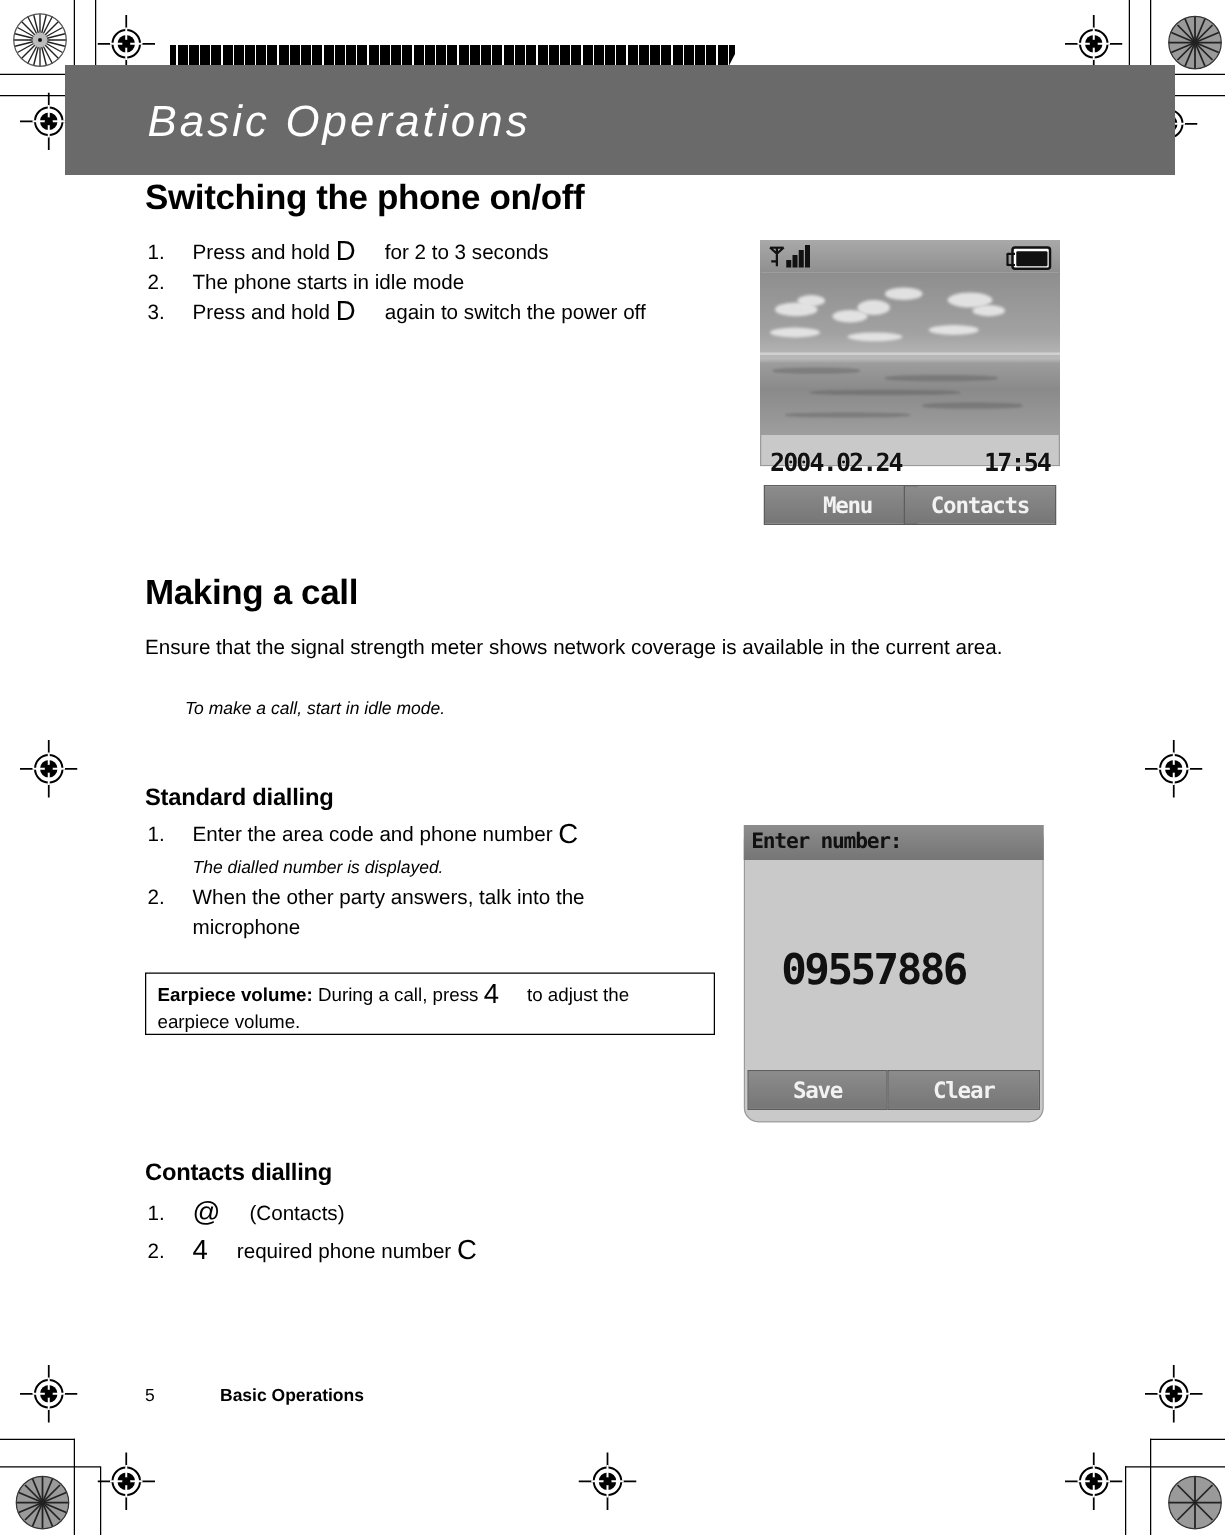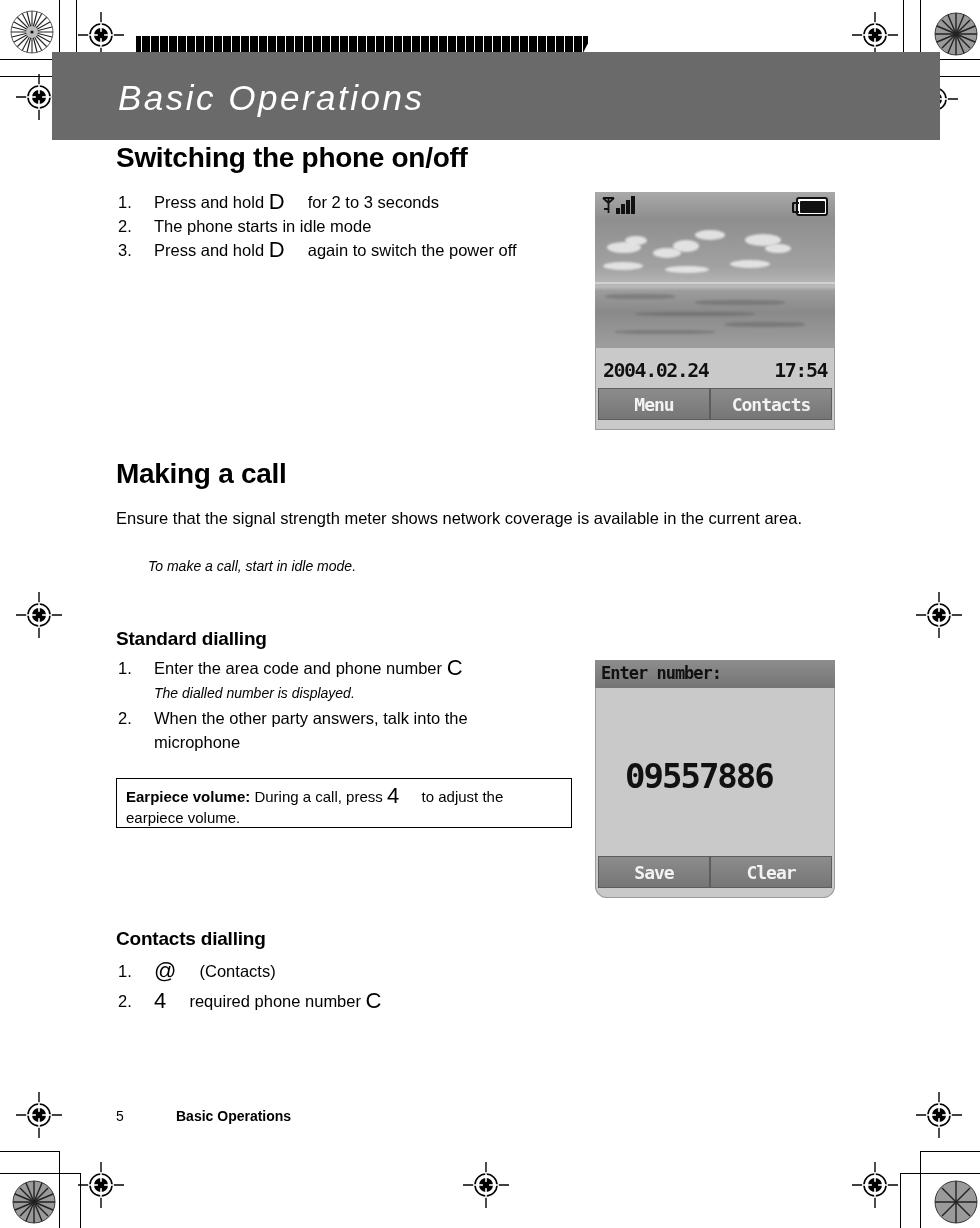--- a/index.html
+++ b/index.html
@@ -414,21 +414,21 @@
     </li>
     <li>
       <span class="num">3.</span>
       <span>Press and hold</span>
       <span class="keyglyph">D</span>
       <span class="keygap"></span>
       <span>again to switch the power off</span>
     </li>
   </ol>
 
-  <div class="phone" style="left:595px;top:192px;width:240px;height:238px;">
+  <div class="phone" style="left:608px;top:192px;width:240px;height:181px;">
     <div class="statusbar"></div>
     <div class="sig">
       <svg class="ant" viewBox="0 0 13 17">
         <path d="M1 1 h11 M6.5 1 v15 M1 1 l5.5 5 M12 1 l-5.5 5 M2 12 h5" stroke="#111" stroke-width="1.8" fill="none"></path>
       </svg>
       <div class="bar" style="height:6px;"></div>
       <div class="bar" style="height:10px;"></div>
       <div class="bar" style="height:14px;"></div>
       <div class="bar" style="height:18px;"></div>
     </div>
@@ -449,21 +449,21 @@
       <div class="sea-streak" style="left:10px;top:76px;width:70px;height:5px;"></div>
       <div class="sea-streak" style="left:100px;top:82px;width:90px;height:5px;"></div>
       <div class="sea-streak" style="left:40px;top:94px;width:120px;height:4px;"></div>
       <div class="sea-streak" style="left:130px;top:104px;width:80px;height:5px;"></div>
       <div class="sea-streak" style="left:20px;top:112px;width:100px;height:4px;"></div>
     </div>
 
     <div class="dt" style="left:8px;top:166px;">2004.02.24</div>
     <div class="dt" style="right:8px;top:166px;">17:54</div>
 
-    <div class="softkey" style="left:3px;top:196px;width:110px;">Menu</div>
+    <div class="softkey" style="left:3px;top:196px;width:110px;padding-left:11px;">Menu</div>
     <div class="softkey" style="right:3px;top:196px;width:120px;">Contacts</div>
   </div>
 
   <h1 class="sec" style="left:116px;top:458px;">Making a call</h1>
 
   <div class="body-text" style="left:116px;top:508px;width:720px;">Ensure that the signal strength meter shows network coverage is available in the current area.</div>
 
   <div class="note-it" style="left:148px;top:558px;">To make a call, start in idle mode.</div>
 
   <h3 class="sub" style="left:116px;top:628px;">Standard dialling</h3>

